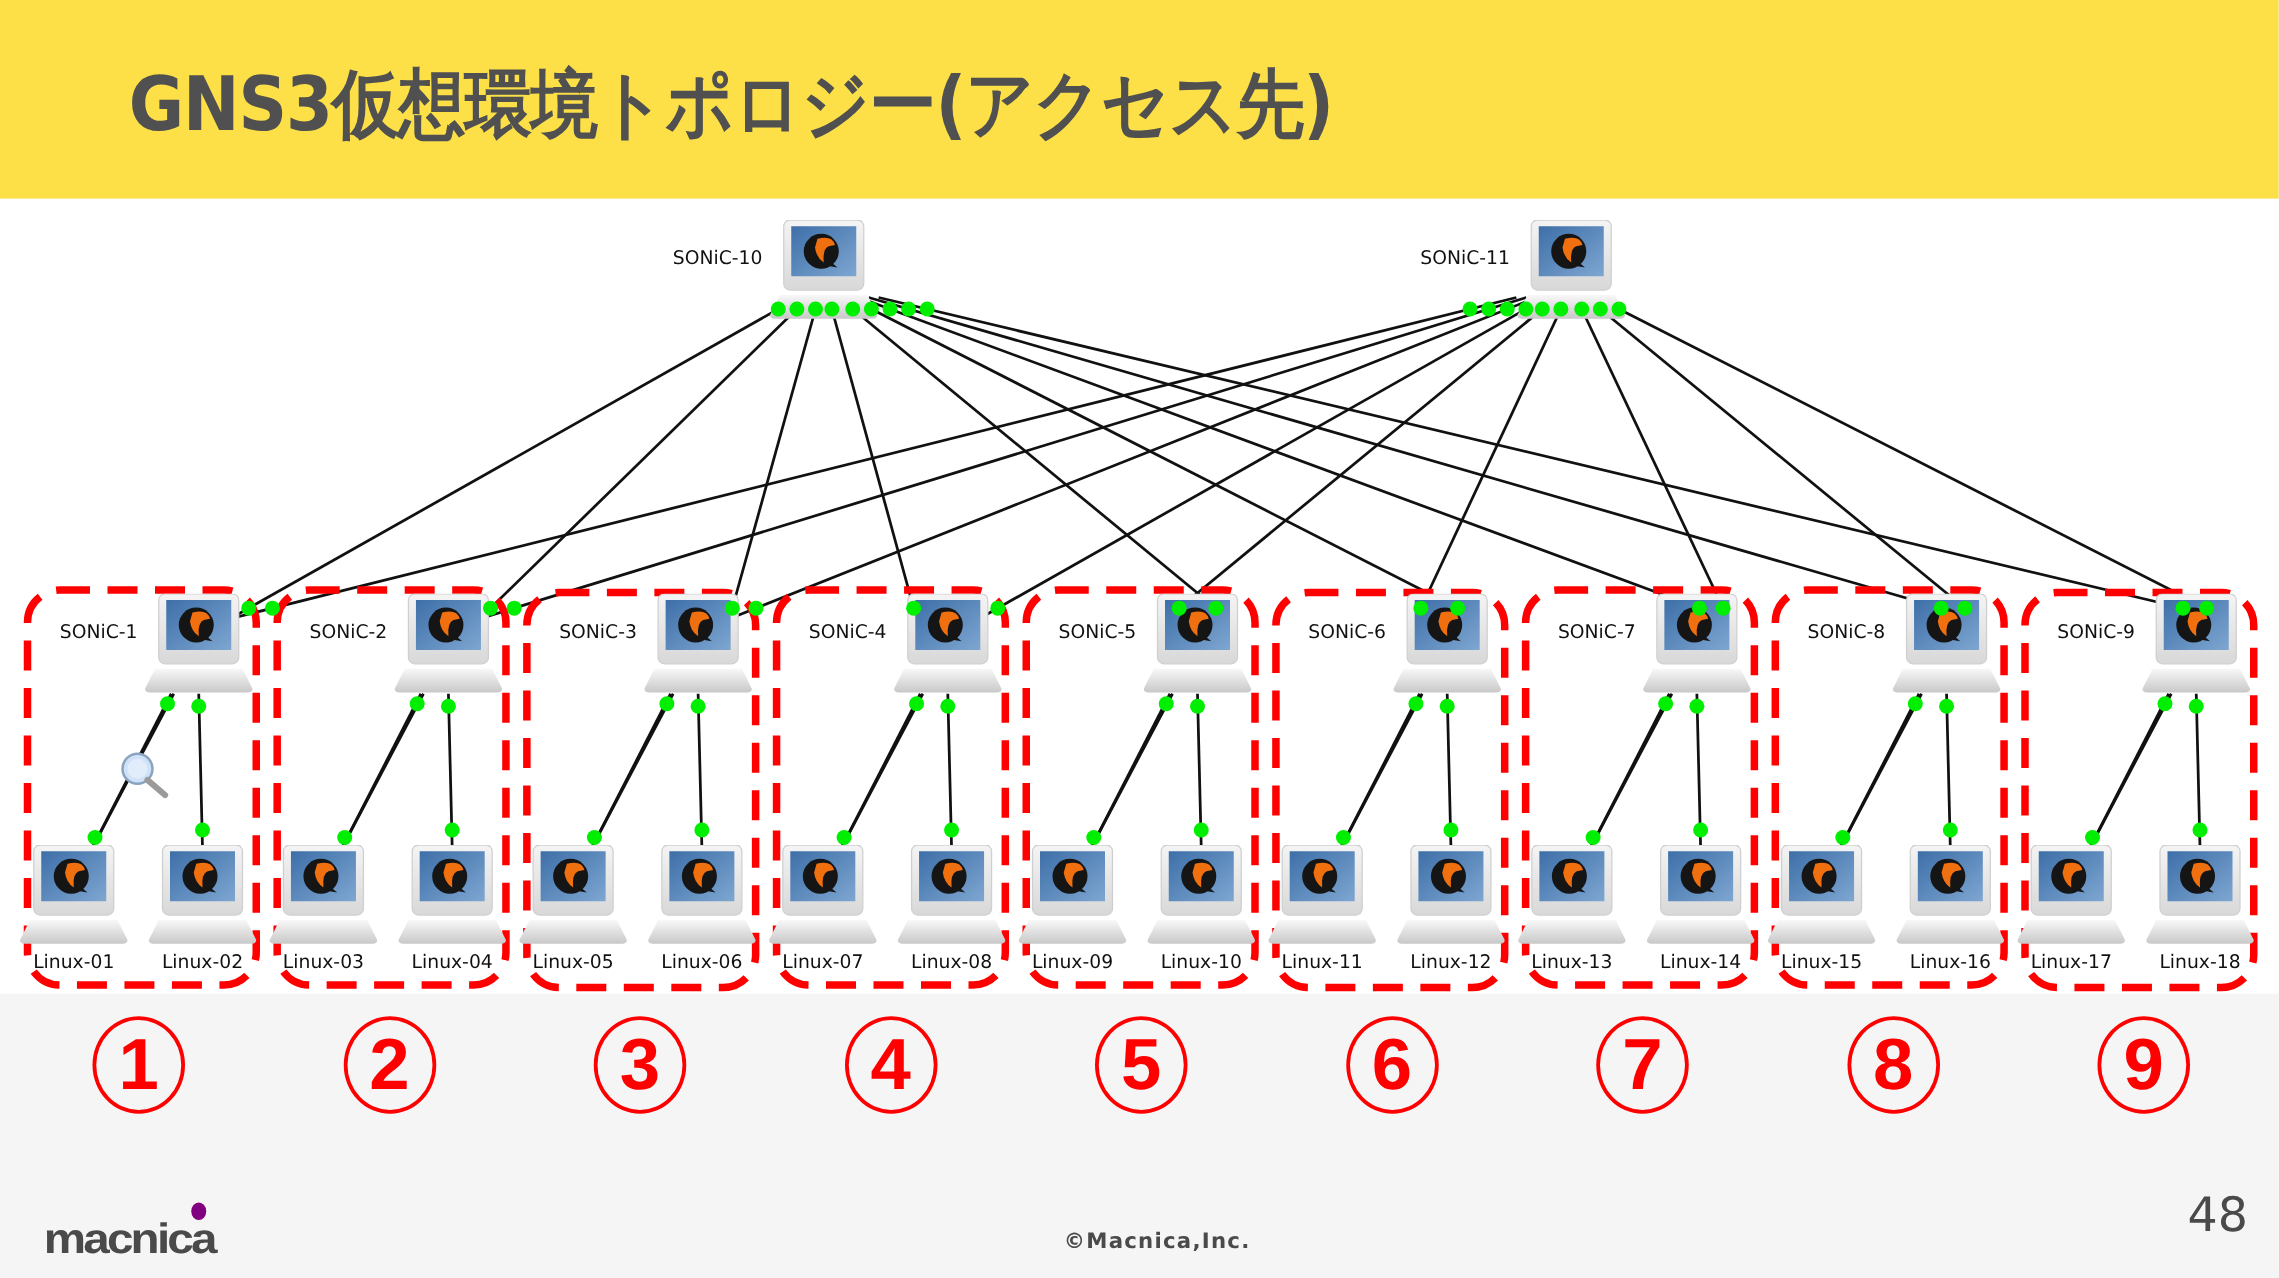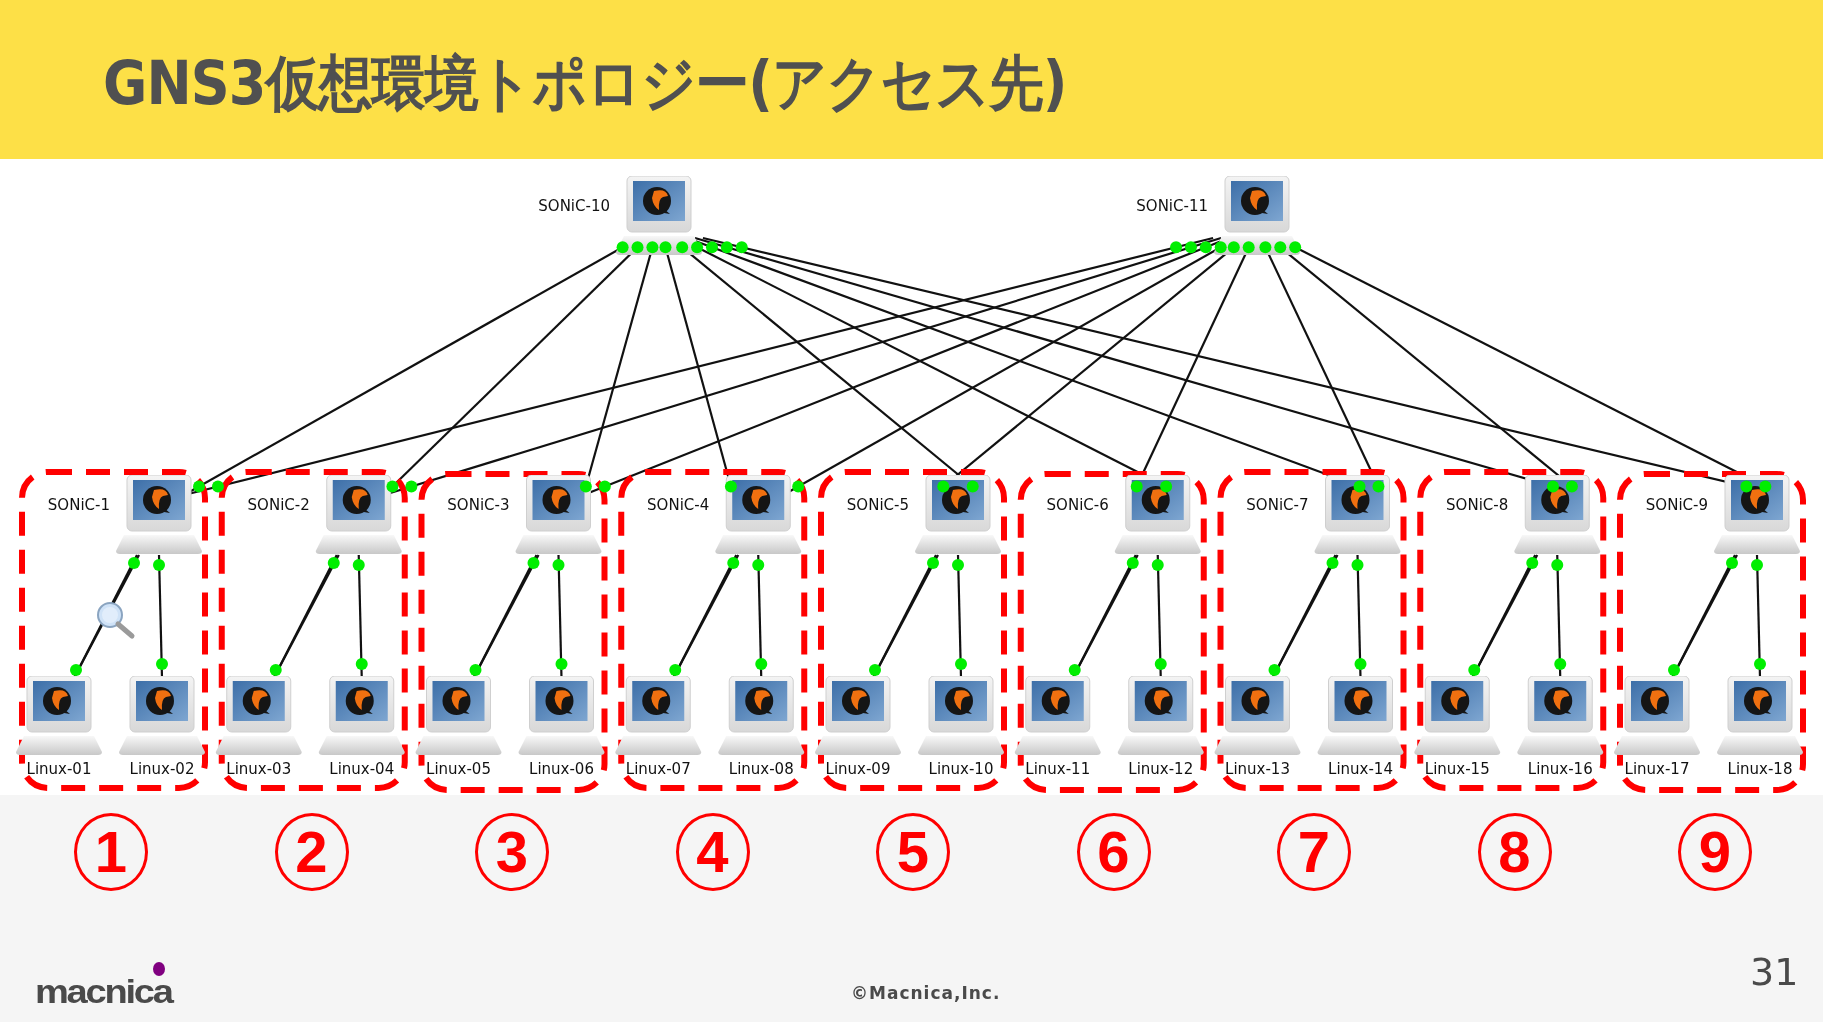--- a/index.html
+++ b/index.html
@@ -313,13 +313,13 @@
     <div class="badge" style="left: 913px;">5</div>
     <div class="badge" style="left: 1113.5px;">6</div>
     <div class="badge" style="left: 1314px;">7</div>
     <div class="badge" style="left: 1514.5px;">8</div>
     <div class="badge" style="left: 1715px;">9</div>
   </div>
 
 <div class="logo-dot"></div>
 <div class="logo">macnica</div>
 <div class="copyright">©Macnica,Inc.</div>
-<div class="page-num">31</div>
+<div class="page-num">48</div>
 
 </body></html>

